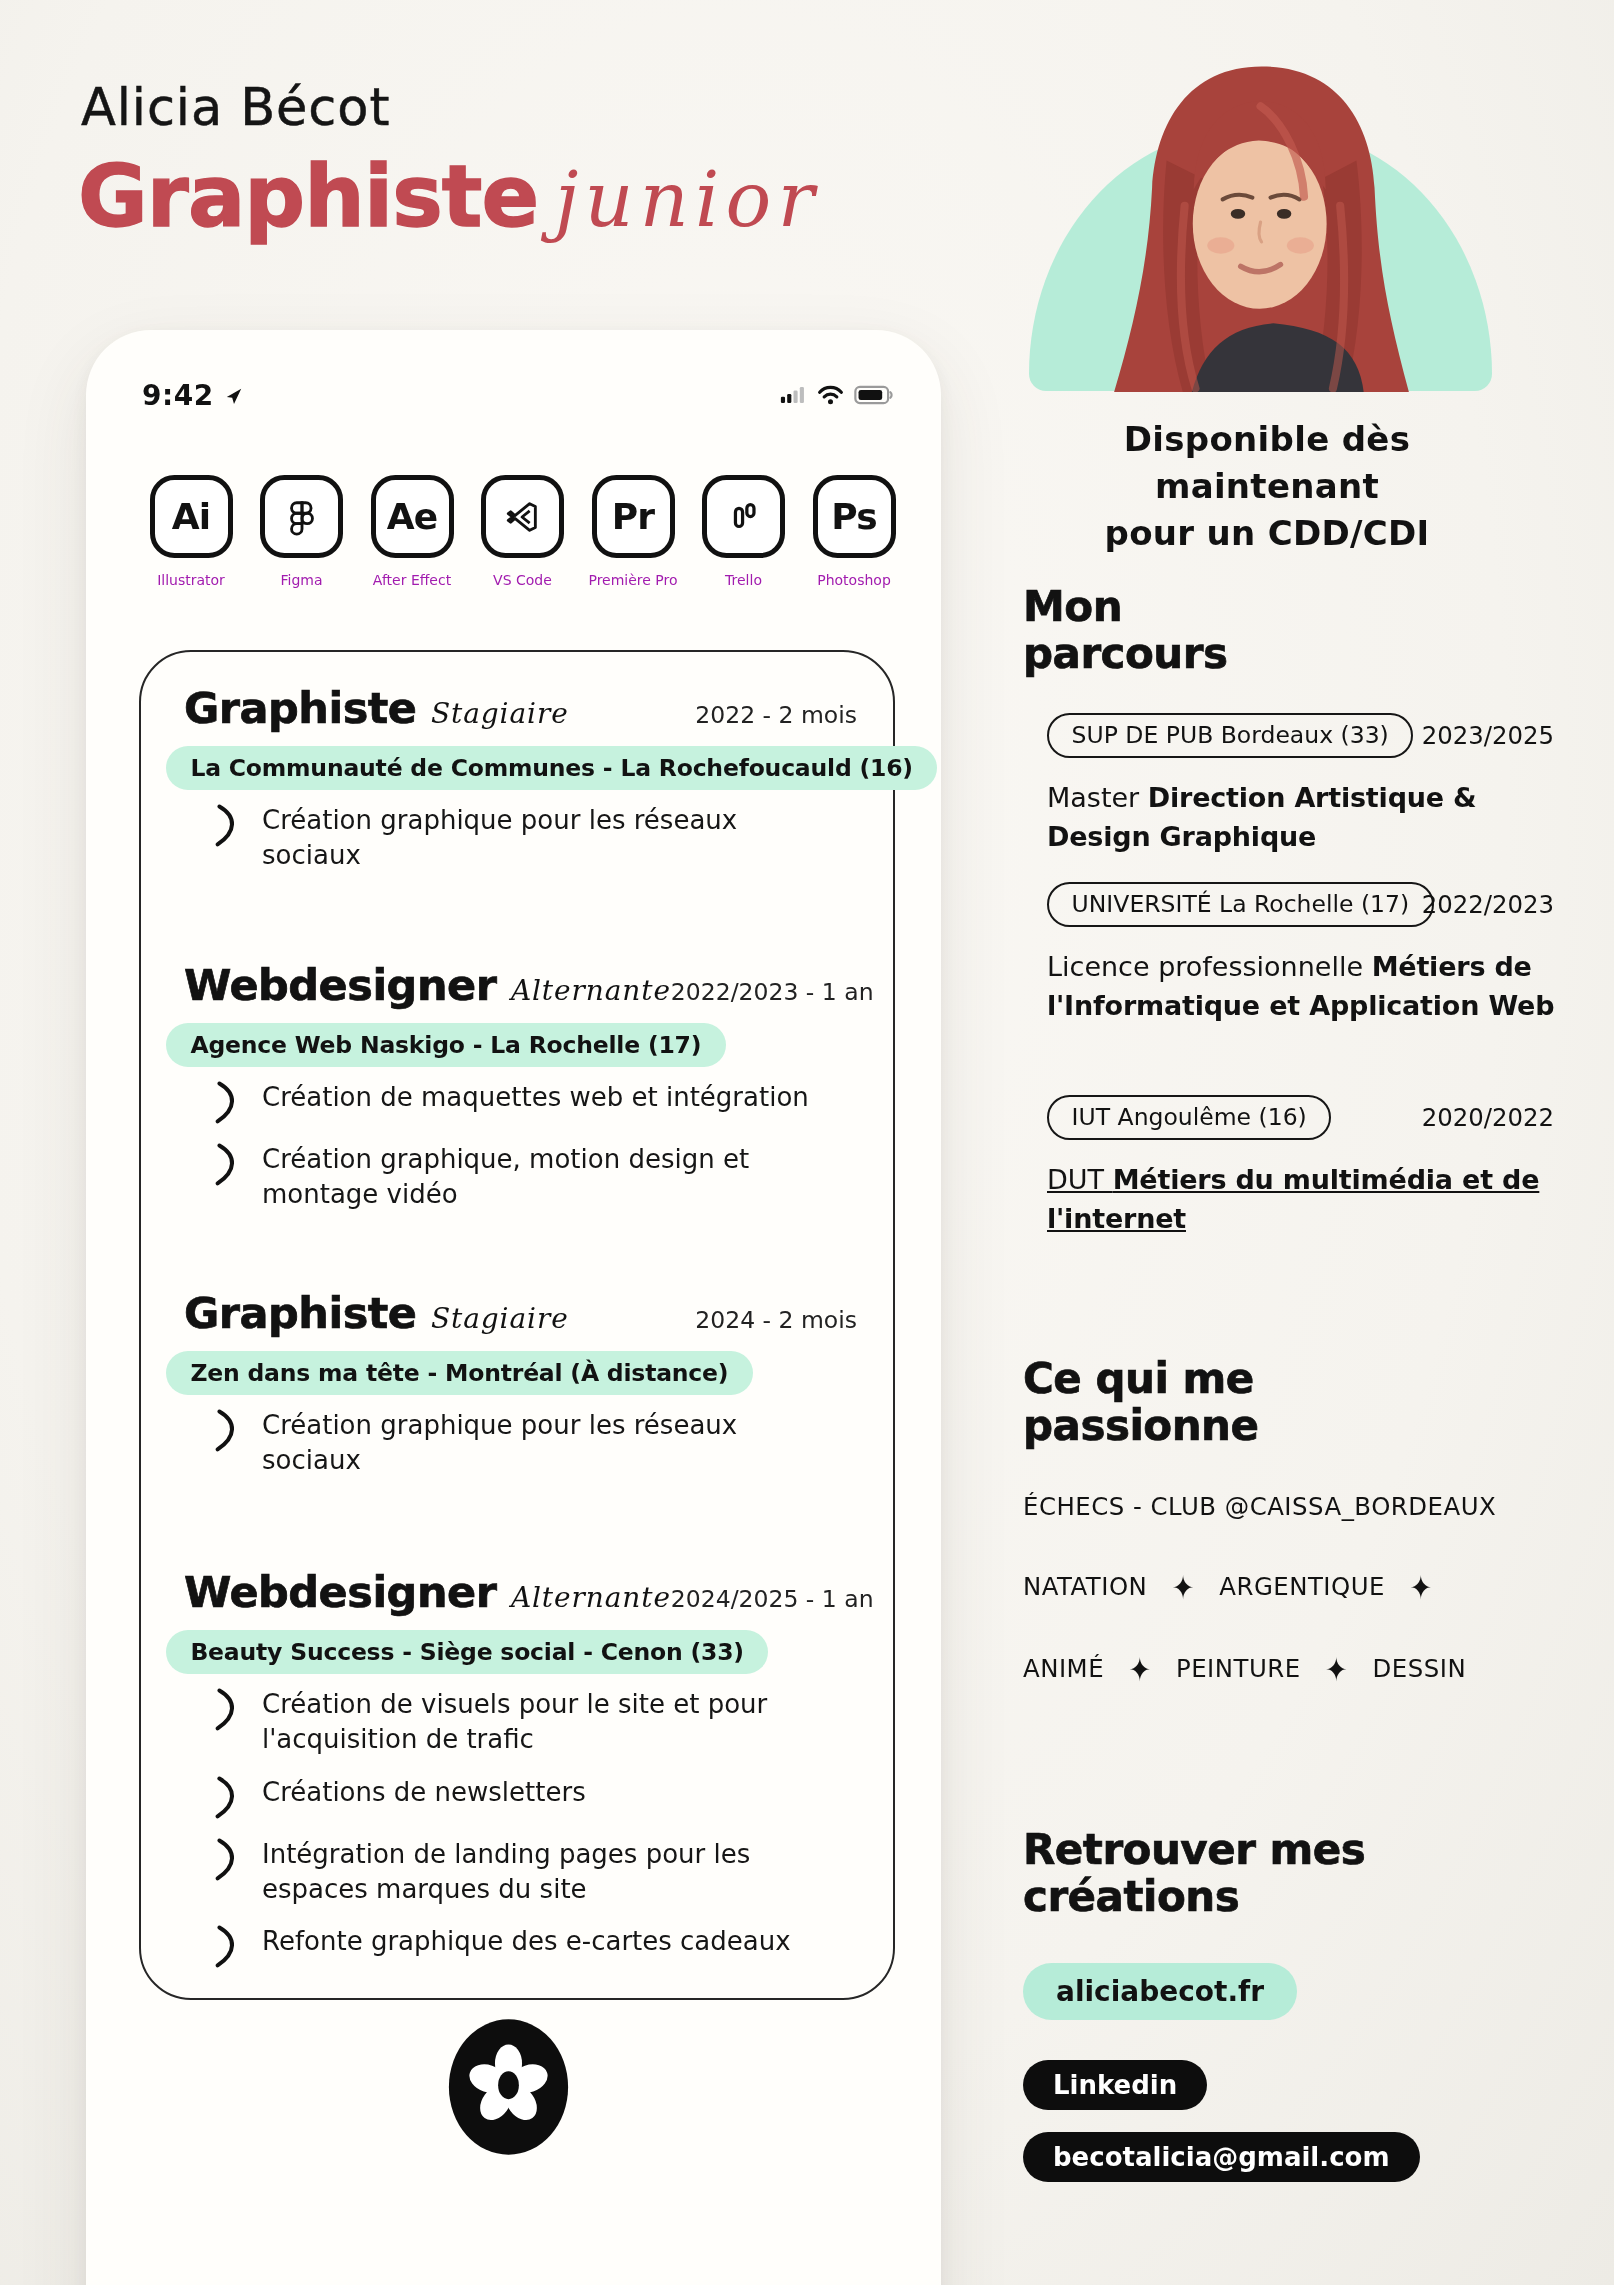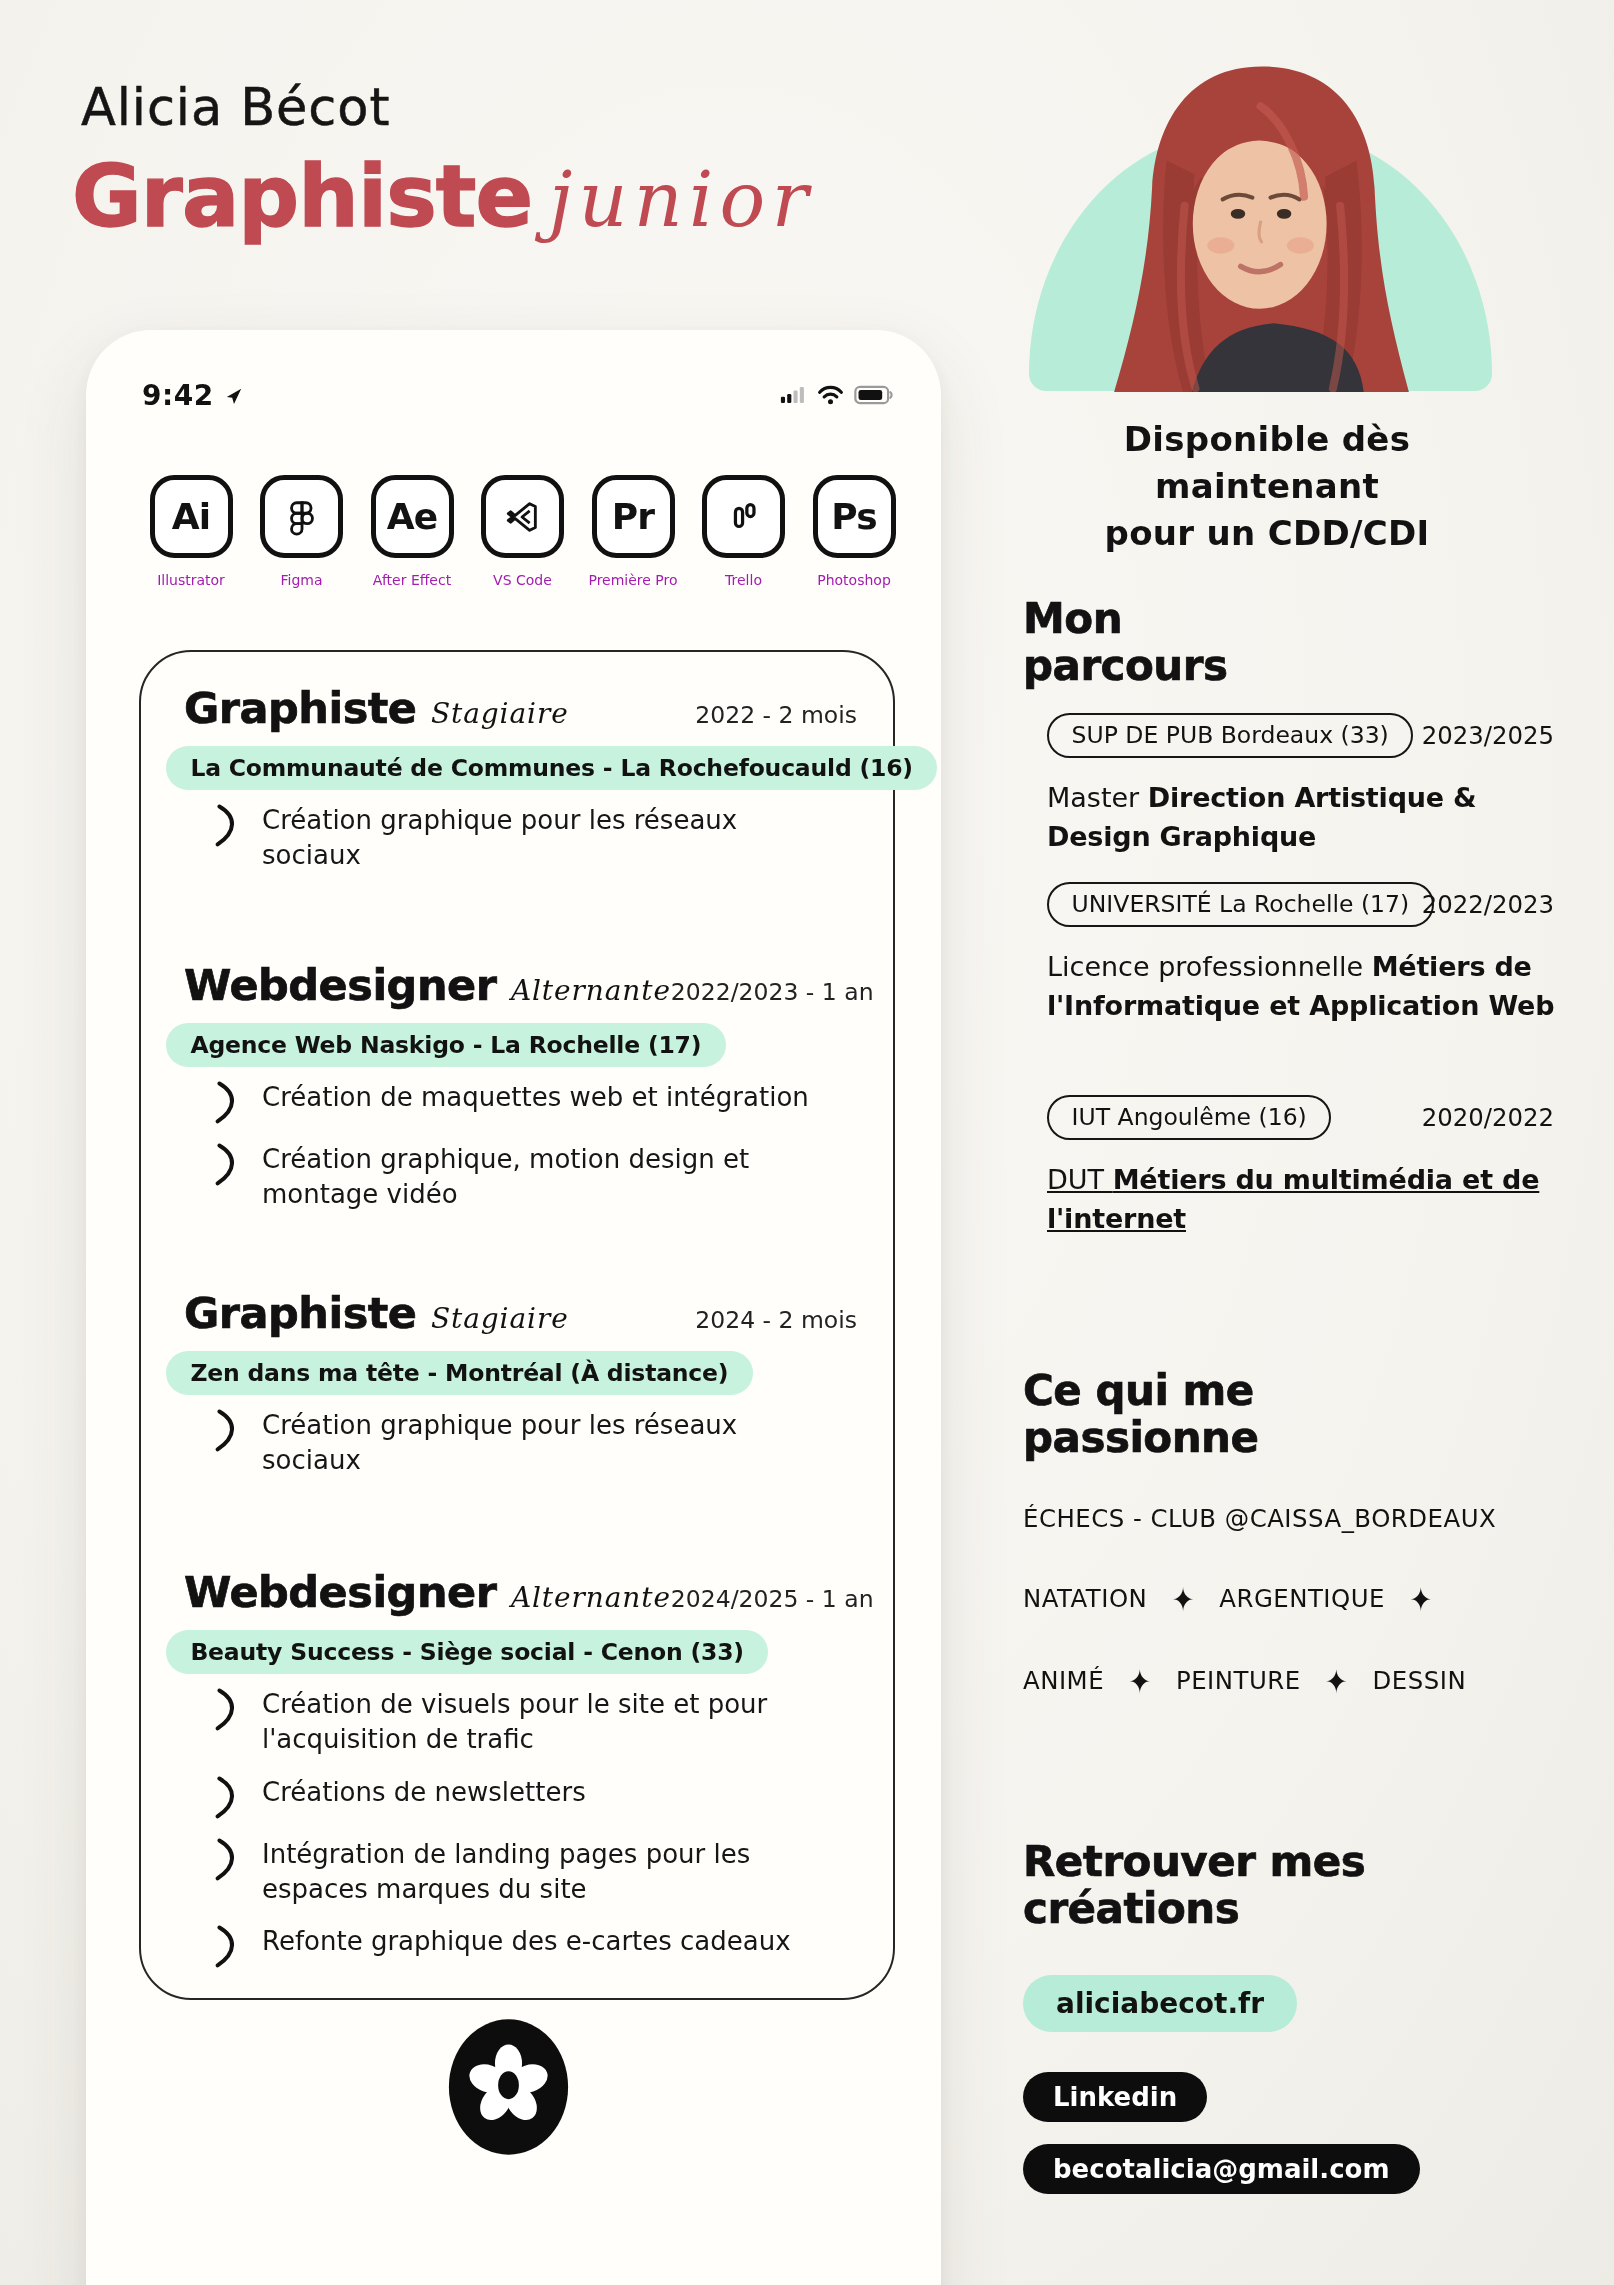--- a/index.html
+++ b/index.html
@@ -12,21 +12,21 @@
   *{margin:0;padding:0;box-sizing:border-box;}
   html,body{background:#e9e7e2;}
   body{font-family:"DejaVu Sans","Liberation Sans",sans-serif;color:var(--ink);}
   .page{
     position:relative;width:1615px;height:2285px;overflow:hidden;
     background:radial-gradient(ellipse at 45% 35%, #faf8f4 0%, var(--page-bg) 62%, #edebe5 100%);
   }
 
   
   .name{position:absolute;left:81px;top:78px;font-size:51px;letter-spacing:0.9px;color:#151515;-webkit-text-stroke:0.5px #151515;}
-  .title-row{position:absolute;left:72px;top:147px;white-space:nowrap;}
+  .title-row{position:absolute;left:78px;top:147px;white-space:nowrap;}
   .title-bold{font-size:85px;font-weight:bold;color:var(--accent-red);letter-spacing:-0.9px;-webkit-text-stroke:1.4px var(--accent-red);}
   .title-script{font-family:"DejaVu Serif","Liberation Serif",serif;font-style:italic;font-size:76px;color:var(--accent-red);margin-left:16.3px;letter-spacing:6.3px;}
 
   
   .photo-arch{position:absolute;left:1029px;top:129px;width:463px;height:262px;background:var(--mint-deep);
     border-radius:226px 226px 18px 18px / 258px 258px 18px 18px;}
   .portrait{position:absolute;left:1076px;top:52px;width:371px;height:340px;}
   .availability{position:absolute;left:1011px;top:416px;width:512px;text-align:center;
     font-size:34px;font-weight:bold;line-height:1.38;letter-spacing:0.3px;}
 
@@ -60,21 +60,21 @@
 
   .dock{position:absolute;left:0;right:0;bottom:0;height:152px;background:#ffffff;
     border-radius:42px 42px 63px 63px;box-shadow:0 -14.5px 27px -11px rgba(0,0,0,.10);}
   .trait{position:absolute;top:34px;transform:translateX(-50%);text-align:center;}
   .trait-sparkle{display:block;font-size:38px;line-height:1;transform:scaleY(1.25);}
   .trait-label{display:block;margin-top:9px;font-size:26px;font-weight:bold;letter-spacing:-0.3px;}
   .trait-1{left:109px;} .trait-2{left:289px;} .trait-3{left:582px;} .trait-4{left:762px;}
   .flower-btn{position:absolute;left:362px;top:1688px;width:121px;height:138px;cursor:pointer;}
 
   
-  .h2{font-size:42px;font-weight:bold;line-height:1.12;letter-spacing:-0.5px;margin-top:12px;-webkit-text-stroke:0.7px #111;}
+  .h2{font-size:42px;font-weight:bold;line-height:1.12;letter-spacing:-0.5px;-webkit-text-stroke:0.7px #111;}
   .parcours{position:absolute;left:1023px;top:583px;width:507px;}
   .edu{position:absolute;left:1023px;width:507px;margin-left:24px;}
   .edu-1{top:713px;} .edu-2{top:882px;} .edu-3{top:1095px;text-decoration:underline;}
   .edu-row{position:relative;}
   .edu-pill{display:inline-block;border:2.3px solid #161616;border-radius:31px;padding:6.3px 22.6px;font-size:23.5px;white-space:nowrap;background:transparent;}
   .edu-years{position:absolute;right:0;top:8.1px;font-size:24.4px;}
   .edu-degree{margin-top:20px;font-size:27px;line-height:1.46;width:529px;}
   .edu-degree strong{letter-spacing:-0.2px;}
 
   .passions{position:absolute;left:1023px;top:1355px;width:525px;}

